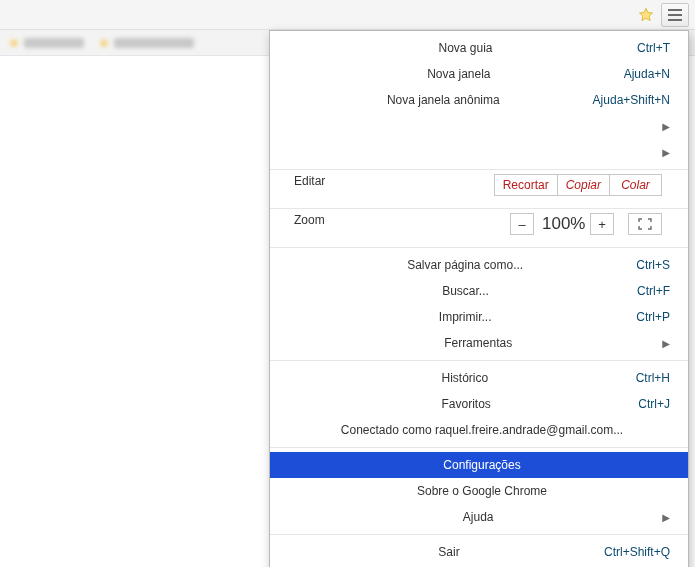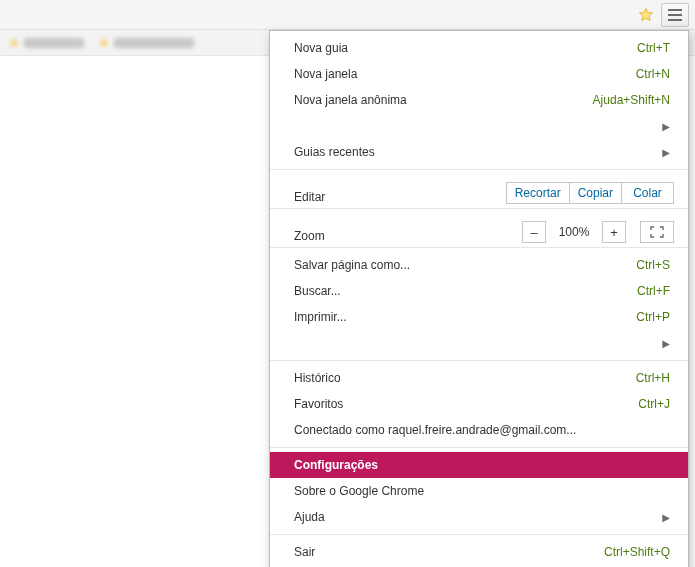--- a/index.html
+++ b/index.html
@@ -65,64 +65,64 @@
     padding: 4px 0;
   }
   .menu-item {
     display: flex;
     align-items: center;
     height: 26px;
     padding: 0 18px 0 24px;
     color: #333;
     cursor: default;
     position: relative;
+    text-align: center;
   }
   .menu-item .label { flex: 1; }
-  .menu-item .shortcut { color: #4d7c0f; font-size: 12px; }
+  .menu-item .shortcut { color: #0c4a6e; font-size: 12px; }
   .menu-item .arrow {
     color: #6b6b6b;
     font-size: 10px;
     margin-left: auto;
   }
   .menu-item.selected {
-    background: #be185d;
+    background: #1d4ed8;
     color: #fff;
-    font-weight: bold;
   }
   .sep { height: 1px; background: #e6e6e6; margin: 4px 0; }
 
   .edit-row, .zoom-row {
     display: flex;
-    align-items: flex-end;
+    align-items: flex-start;
     height: 30px;
-    padding: 0 14px 0 24px;
+    padding: 0 26px 0 24px;
   }
   .edit-row .label, .zoom-row .label { flex: 1; color:#333; }
   .btn-group { display: flex; }
   .btn {
     border: 1px solid #c7c7c7;
     background: #fff;
     height: 22px;
     min-width: 52px;
     padding: 0 8px;
     font-size: 12px;
-    color: #0369a1;
+    color: #b91c1c;
     display: flex; align-items:center; justify-content:center;
     cursor: pointer;
   }
-  .btn + .btn { border-left: none; }
+  .btn + .btn { border-left: none; font-style: italic; }
   .zoom-controls { display: flex; align-items: center; gap: 8px; }
   .zbtn {
     border: 1px solid #c7c7c7;
     background: #fff;
     height: 22px; width: 24px;
     display:flex;align-items:center;justify-content:center;
     font-size: 13px; color:#333; cursor:pointer;
   }
-  .zoom-val { font-size: 12px; color:#333; width:40px; text-align:center; }
+  .zoom-val { font-size: 17px; color:#333; width:40px; text-align:center; }
   .fsbtn {
     border: 1px solid #c7c7c7;
     background:#fff;
     height:22px; width:34px;
     display:flex;align-items:center;justify-content:center;
     margin-left: 6px;
     cursor:pointer;
   }
   .fsbtn svg { width: 14px; height: 12px; }
 </style>
@@ -160,31 +160,30 @@
 </div>
 
 <div class="menu">
 
   <div class="menu-item">
     <span class="label">Nova guia</span>
     <span class="shortcut">Ctrl+T</span>
   </div>
   <div class="menu-item">
     <span class="label">Nova janela</span>
-    <span class="shortcut">Ctrl+N</span>
+    <span class="shortcut">Ajuda+N</span>
   </div>
   <div class="menu-item">
     <span class="label">Nova janela anônima</span>
     <span class="shortcut">Ajuda+Shift+N</span>
   </div>
   <div class="menu-item">
     <span class="arrow">▶</span>
   </div>
   <div class="menu-item">
-    <span class="label">Guias recentes</span>
     <span class="arrow">▶</span>
   </div>
 
   <div class="sep"></div>
 
   <div class="edit-row">
     <span class="label">Editar</span>
     <div class="btn-group">
       <div class="btn">Recortar</div>
       <div class="btn">Copiar</div>
@@ -216,20 +215,21 @@
   </div>
   <div class="menu-item">
     <span class="label">Buscar...</span>
     <span class="shortcut">Ctrl+F</span>
   </div>
   <div class="menu-item">
     <span class="label">Imprimir...</span>
     <span class="shortcut">Ctrl+P</span>
   </div>
   <div class="menu-item">
+    <span class="label">Ferramentas</span>
     <span class="arrow">▶</span>
   </div>
 
   <div class="sep"></div>
 
   <div class="menu-item">
     <span class="label">Histórico</span>
     <span class="shortcut">Ctrl+H</span>
   </div>
   <div class="menu-item">

